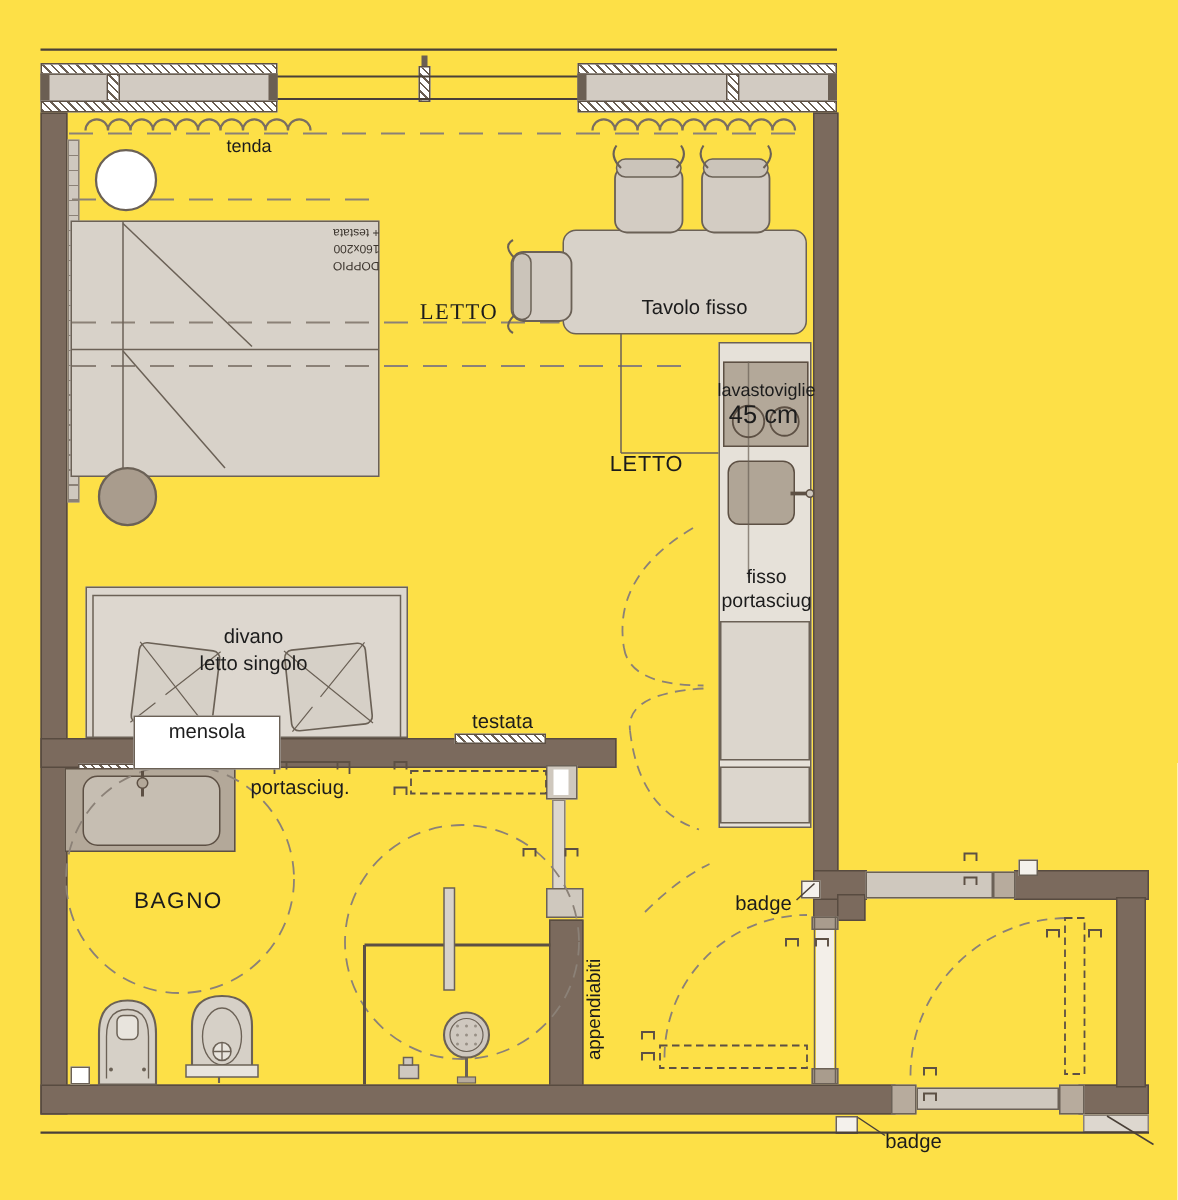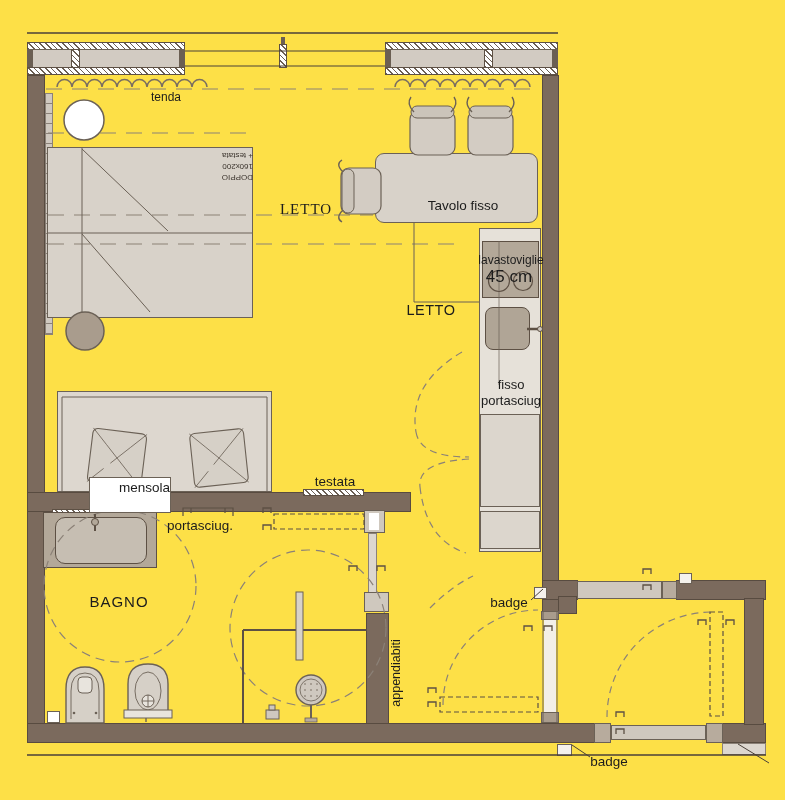--- a/index.html
+++ b/index.html
@@ -287,22 +287,26 @@
   <div class="label" style="left:463px;top:205px;font-size:13.5px;">Tavolo fisso</div>
   <div class="label" style="left:511px;top:260px;font-size:12px;">lavastoviglie</div>
   <div class="label" style="left:509px;top:277px;font-size:17px;">45 cm</div>
   <div class="label" style="left:431px;top:310px;font-size:14.5px;letter-spacing:0.5px;">LETTO</div>
 
   <div class="label" style="left:511px;top:393px;font-size:13px;line-height:1.25;text-align:center;">
     <span style="display:block;">fisso</span>
     <span style="display:block;">portasciug</span>
   </div>
 
-
-  <div class="abs" style="left:89px;top:477px;width:82px;height:36px;background:#fff;border:1px solid #6b6156;text-align:right;">
+  <div class="label" style="left:169px;top:433px;font-size:13.5px;line-height:1.3;text-align:center;">
+    <span style="display:block;">divano</span>
+    <span style="display:block;">letto singolo</span>
+  </div>
+
+  <div class="abs" style="left:89px;top:477px;width:98px;height:36px;background:#fff;border:1px solid #6b6156;text-align:center;">
     <span style="font-size:13.5px;line-height:20px;">mensola</span>
   </div>
 
   <div class="label" style="left:335px;top:481px;font-size:13.5px;">testata</div>
   <div class="label" style="left:200px;top:525px;font-size:13.5px;">portasciug.</div>
   <div class="label" style="left:119px;top:601px;font-size:15px;letter-spacing:1px;">BAGNO</div>
 
   <div class="abs" style="left:389px;top:718px;width:90px;height:15px;transform:rotate(-90deg);transform-origin:0 0;font-size:12.5px;text-align:center;">appendiabiti</div>
 
   <div class="label" style="left:509px;top:602px;font-size:13.5px;">badge</div>

